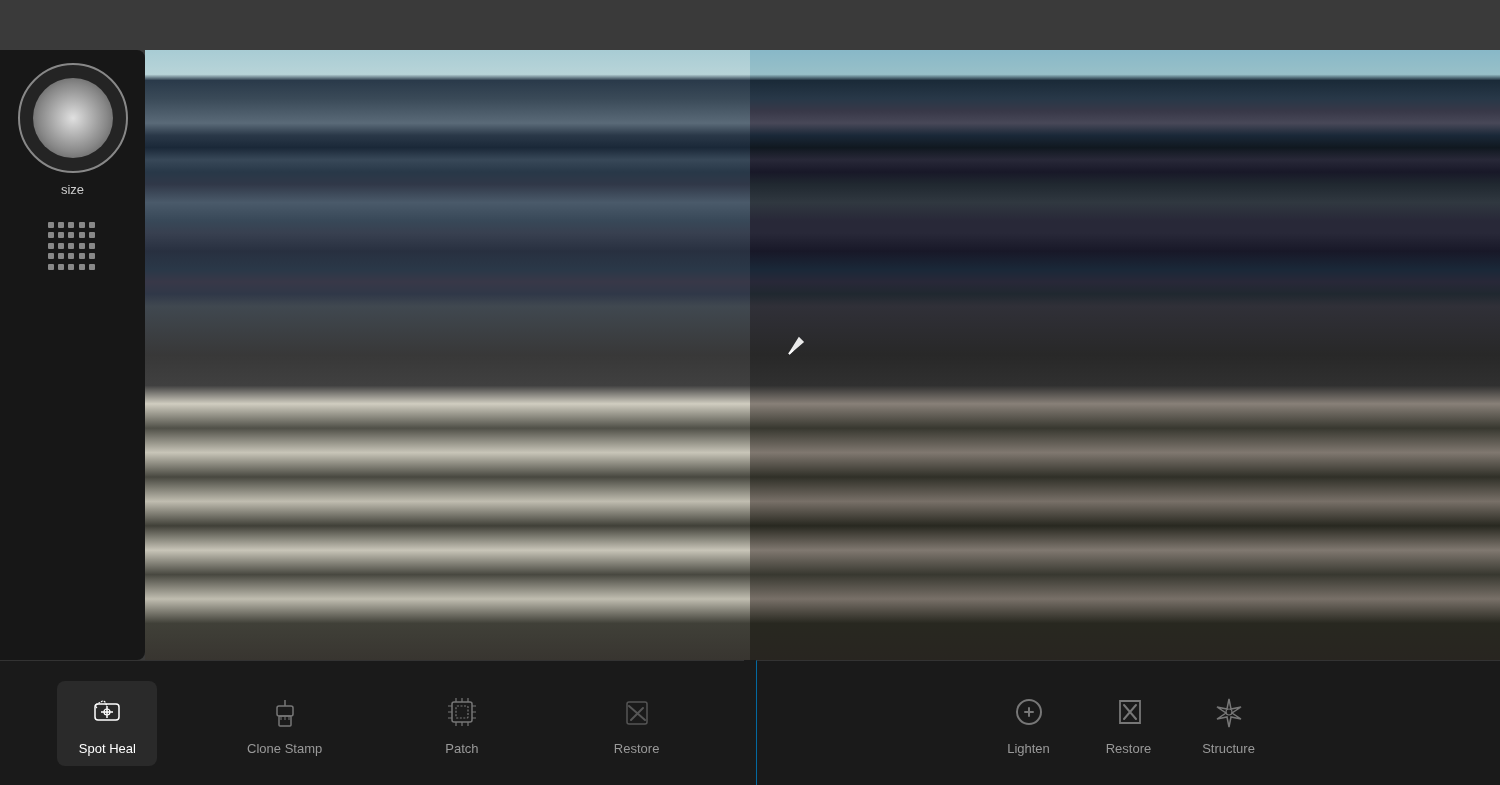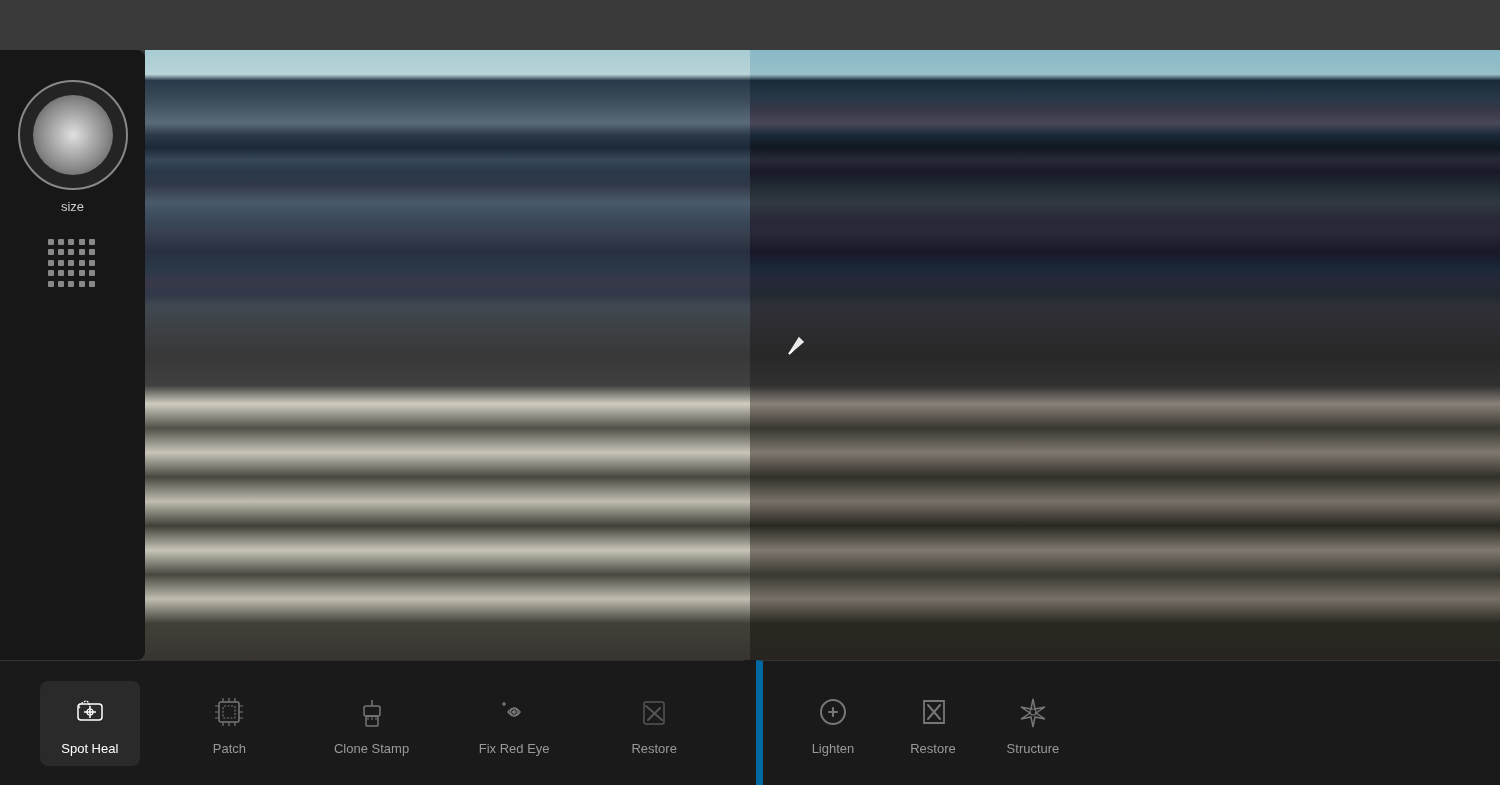--- a/index.html
+++ b/index.html
@@ -37,21 +37,21 @@
       position: absolute;
       top: 0;
       left: 0;
       width: 145px;
       height: 100%;
       background: rgba(20, 20, 20, 0.9);
       border-radius: 0 8px 8px 0;
       display: flex;
       flex-direction: column;
       align-items: center;
-      padding: 30px 10px;
+      padding: 13px 10px;
       gap: 10px;
       z-index: 10;
     }
 
     .brush-control {
       display: flex;
       flex-direction: column;
       align-items: center;
       gap: 5px;
       width: 100%;
@@ -138,24 +138,24 @@
       align-items: center;
       justify-content: space-around;
       padding: 0 20px;
       border-top: 1px solid #333;
     }
 
     .toolbar-right {
       width: 750px;
       display: flex;
       align-items: center;
-      justify-content: flex-start;
+      justify-content: center;
       padding: 0 20px;
       border-top: 1px solid #333;
-      border-left: 7px solid #0369a1;
+      border-left: 1px solid #0369a1;
     }
 
     .tool-item {
       display: flex;
       flex-direction: column;
       align-items: center;
       gap: 8px;
       cursor: pointer;
       padding: 10px 15px;
       border-radius: 8px;
@@ -337,53 +337,40 @@
           <path d="M10 16 Q8 14 10 12 L14 10 Q16 8 18 10 L20 14" stroke="currentColor" stroke-width="1.2" stroke-dasharray="2,1"></path>
           <circle cx="20" cy="20" r="3" stroke="currentColor" stroke-width="1.2"></circle>
         </svg>
       </div>
       <span class="tool-label">Spot Heal</span>
     </div>
 
     <div class="tool-item">
       <div class="tool-icon">
         <svg width="40" height="40" viewBox="0 0 40 40" style="color:#777;">
-          <rect x="10" y="10" width="20" height="20" rx="2" stroke="currentColor" stroke-width="1.5"></rect>
-          <rect x="14" y="14" width="12" height="12" rx="1" stroke="currentColor" stroke-width="1.2" stroke-dasharray="2,1.5"></rect>
-          <path d="M10 14 L6 14 M10 20 L6 20 M10 26 L6 26 M14 10 L14 6 M20 10 L20 6 M26 10 L26 6 M30 14 L34 14 M30 20 L34 20 M30 26 L34 26 M14 30 L14 34 M20 30 L20 34 M26 30 L26 34" stroke="currentColor" stroke-width="1.2"></path>
-        </svg>
-      </div>
-      <span class="tool-label">Patch</span>
-    </div>
-
-    <div class="tool-item">
-      <div class="tool-icon">
-        <svg width="40" height="40" viewBox="0 0 40 40" style="color:#777;">
           <path d="M20 8 L20 14" stroke="currentColor" stroke-width="1.5"></path>
           <rect x="12" y="14" width="16" height="10" rx="2" stroke="currentColor" stroke-width="1.5"></rect>
           <rect x="14" y="24" width="12" height="10" rx="1" stroke="currentColor" stroke-width="1.5"></rect>
           <path d="M16 24 L16 28 M20 24 L20 28 M24 24 L24 28" stroke="currentColor" stroke-width="1"></path>
         </svg>
       </div>
       <span class="tool-label">Clone Stamp</span>
     </div>
 
     <div class="tool-item">
       <div class="tool-icon">
         <svg width="40" height="40" viewBox="0 0 40 40" style="color:#777;">
-
-          <path d="M8 12 L12 12 M10 10 L10 14" stroke="currentColor" stroke-width="1.5"></path>
-
-          <path d="M14 20 Q20 12 26 20 Q20 28 14 20 Z" stroke="currentColor" stroke-width="1.5"></path>
-          <circle cx="20" cy="20" r="3.5" stroke="currentColor" stroke-width="1.5"></circle>
-          <circle cx="20" cy="20" r="1.5" fill="currentColor"></circle>
-        </svg>
-      </div>
-      <span class="tool-label">Fix Red Eye</span>
-    </div>
+          <rect x="10" y="10" width="20" height="20" rx="2" stroke="currentColor" stroke-width="1.5"></rect>
+          <rect x="14" y="14" width="12" height="12" rx="1" stroke="currentColor" stroke-width="1.2" stroke-dasharray="2,1.5"></rect>
+          <path d="M10 14 L6 14 M10 20 L6 20 M10 26 L6 26 M14 10 L14 6 M20 10 L20 6 M26 10 L26 6 M30 14 L34 14 M30 20 L34 20 M30 26 L34 26 M14 30 L14 34 M20 30 L20 34 M26 30 L26 34" stroke="currentColor" stroke-width="1.2"></path>
+        </svg>
+      </div>
+      <span class="tool-label">Patch</span>
+    </div>
+
 
     <div class="tool-item">
       <div class="tool-icon">
         <svg width="40" height="40" viewBox="0 0 40 40" style="color:#555;">
           <path d="M12 14 L28 28 M14 28 L26 16" stroke="currentColor" stroke-width="2" stroke-linecap="round"></path>
           <rect x="10" y="10" width="20" height="22" rx="2" stroke="currentColor" stroke-width="1.5"></rect>
         </svg>
       </div>
       <span class="tool-label">Restore</span>
     </div>

